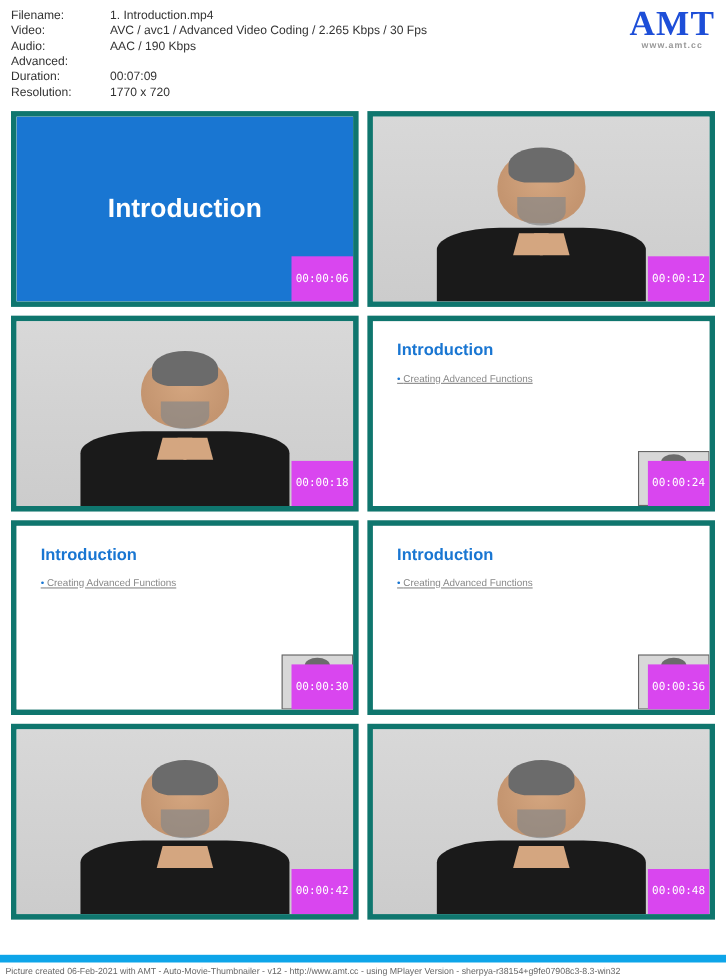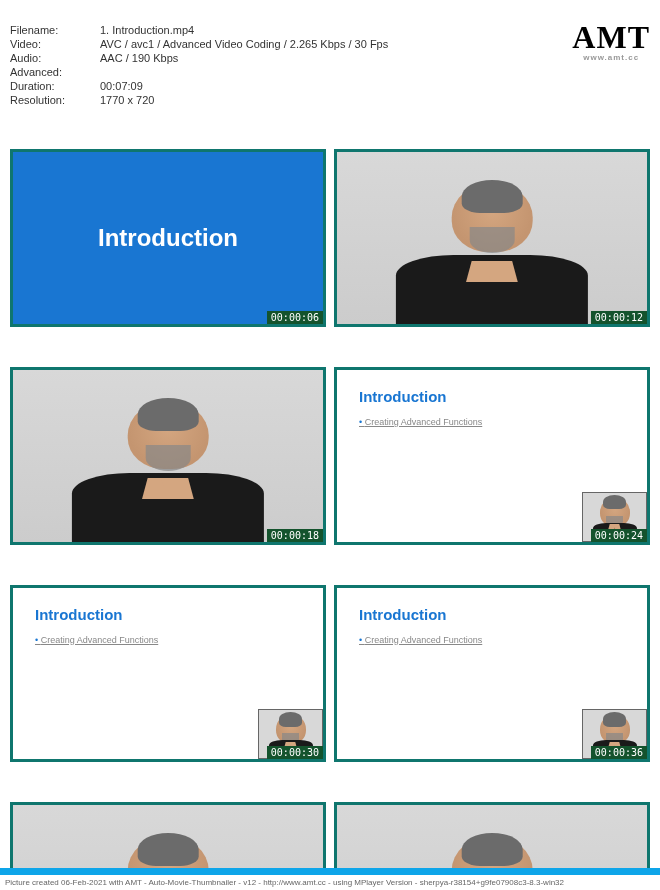--- a/index.html
+++ b/index.html
@@ -1,26 +1,26 @@
 <!DOCTYPE html>
 <html><head>
 <meta charset="utf-8">
 <style>
 * { margin: 0; padding: 0; box-sizing: border-box; }
 body { width: 660px; height: 890px; background: #fff; font-family: Arial, sans-serif; font-size: 11px; overflow: hidden; }
-.header { padding: 8px 10px 4px 10px; position: relative; margin-top: 16px; }
+.header { padding: 8px 10px 4px 10px; position: relative; }
 .meta-row { display: flex; margin-bottom: 2px; color: #333; font-size: 11px; }
 .meta-label { width: 90px; flex-shrink: 0; }
 .meta-value { flex: 1; }
 .logo { position: absolute; top: 5px; right: 10px; text-align: center; }
-.logo-text { font-family: 'Comic Sans MS', cursive; font-size: 32px; font-weight: bold; color: #000000; letter-spacing: 1px; line-height: 1; }
+.logo-text { font-family: 'Comic Sans MS', cursive; font-size: 32px; font-weight: bold; color: #1d4ed8; letter-spacing: 1px; line-height: 1; }
 .logo-url { font-size: 8px; color: #999; letter-spacing: 1px; font-weight: bold; }
 .grid { padding: 5px 10px; display: grid; grid-template-columns: 1fr 1fr; gap: 8px; }
-.thumb { position: relative; width: 100%; aspect-ratio: 16/9; border: 3px solid #0f766e; overflow: hidden; background: #e8e8e8; margin-top: 32px; }
-.timestamp { position: absolute; bottom: 0; right: 0; background: #14532d; color: #fff; font-size: 10px; padding: 1px 4px; font-family: monospace; }
+.thumb { position: relative; width: 100%; aspect-ratio: 16/9; border: 5px solid #0f766e; overflow: hidden; background: #e8e8e8; }
+.timestamp { position: absolute; bottom: 0; right: 0; background: #d946ef; color: #fff; font-size: 10px; padding: 15px 4px; font-family: monospace; }
 .slide-blue { background: #1976d2; display: flex; align-items: center; justify-content: center; }
 .slide-blue-title { color: #fff; font-size: 24px; font-weight: bold; }
 .person { background: linear-gradient(to bottom, #d8d8d8 0%, #ccc 100%); position: relative; }
 .head { position: absolute; left: 50%; top: 18%; transform: translateX(-50%); width: 26%; height: 40%; background: radial-gradient(ellipse at 50% 40%, #d4a680 0%, #c49570 70%); border-radius: 50% 50% 45% 45%; }
 .hair { position: absolute; top: -4%; left: 12%; width: 76%; height: 48%; background: #6b6b6b; border-radius: 50% 50% 30% 30%; }
 .beard { position: absolute; bottom: -2%; left: 22%; width: 56%; height: 38%; background: #888; border-radius: 0 0 50% 50%; opacity: 0.7; }
 .shirt { position: absolute; bottom: 0; left: 50%; transform: translateX(-50%); width: 62%; height: 40%; background: #1a1a1a; border-radius: 30% 30% 0 0; }
 .shirt::before, .shirt::after { content: ''; position: absolute; top: 8%; width: 14%; height: 30%; background: #d4a680; }
 .shirt::before { left: 38%; transform: skewX(-15deg); }
 .shirt::after { right: 38%; transform: skewX(15deg); }

